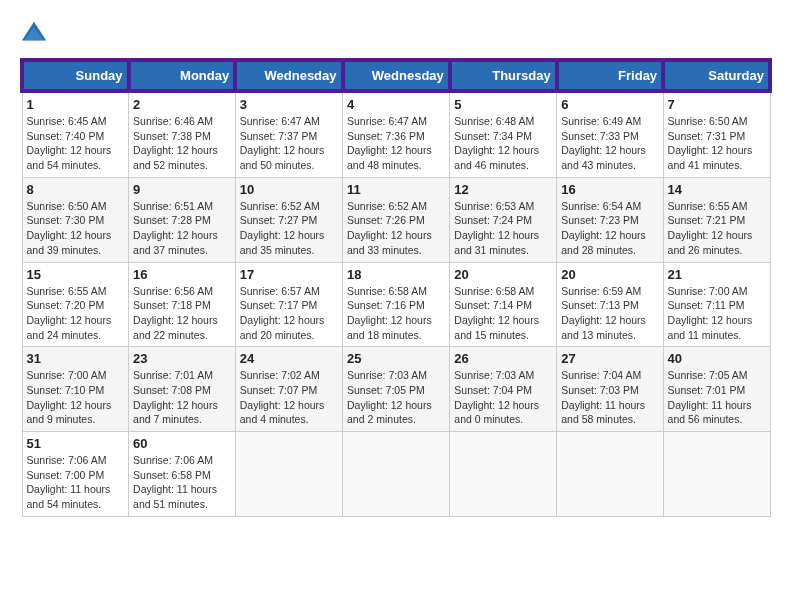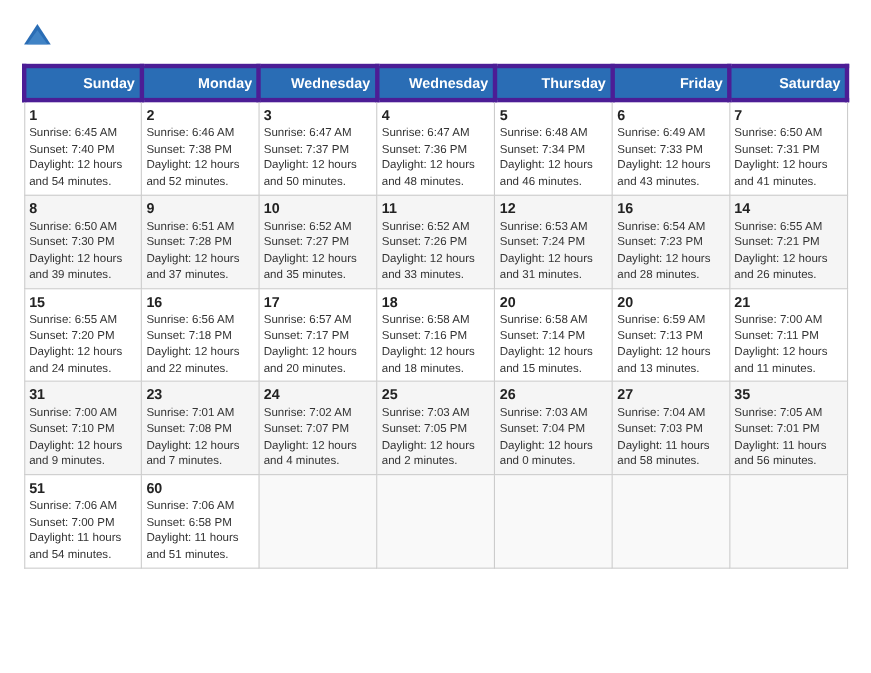--- a/index.html
+++ b/index.html
@@ -176,21 +176,21 @@
         <td><span class="day-num">23</span>
 <span class="day-detail">Sunrise: 7:01 AM<br>Sunset: 7:08 PM<br>Daylight: 12 hours and 7 minutes.</span></td>
         <td><span class="day-num">24</span>
 <span class="day-detail">Sunrise: 7:02 AM<br>Sunset: 7:07 PM<br>Daylight: 12 hours and 4 minutes.</span></td>
         <td><span class="day-num">25</span>
 <span class="day-detail">Sunrise: 7:03 AM<br>Sunset: 7:05 PM<br>Daylight: 12 hours and 2 minutes.</span></td>
         <td><span class="day-num">26</span>
 <span class="day-detail">Sunrise: 7:03 AM<br>Sunset: 7:04 PM<br>Daylight: 12 hours and 0 minutes.</span></td>
         <td><span class="day-num">27</span>
 <span class="day-detail">Sunrise: 7:04 AM<br>Sunset: 7:03 PM<br>Daylight: 11 hours and 58 minutes.</span></td>
-        <td><span class="day-num">35</span>
+        <td><span class="day-num">40</span>
 <span class="day-detail">Sunrise: 7:05 AM<br>Sunset: 7:01 PM<br>Daylight: 11 hours and 56 minutes.</span></td>
       </tr>
       <tr>
         <td><span class="day-num">51</span>
 <span class="day-detail">Sunrise: 7:06 AM<br>Sunset: 7:00 PM<br>Daylight: 11 hours and 54 minutes.</span></td>
         <td><span class="day-num">60</span>
 <span class="day-detail">Sunrise: 7:06 AM<br>Sunset: 6:58 PM<br>Daylight: 11 hours and 51 minutes.</span></td>
         <td class="empty-cell"></td>
         <td class="empty-cell"></td>
         <td class="empty-cell"></td>

